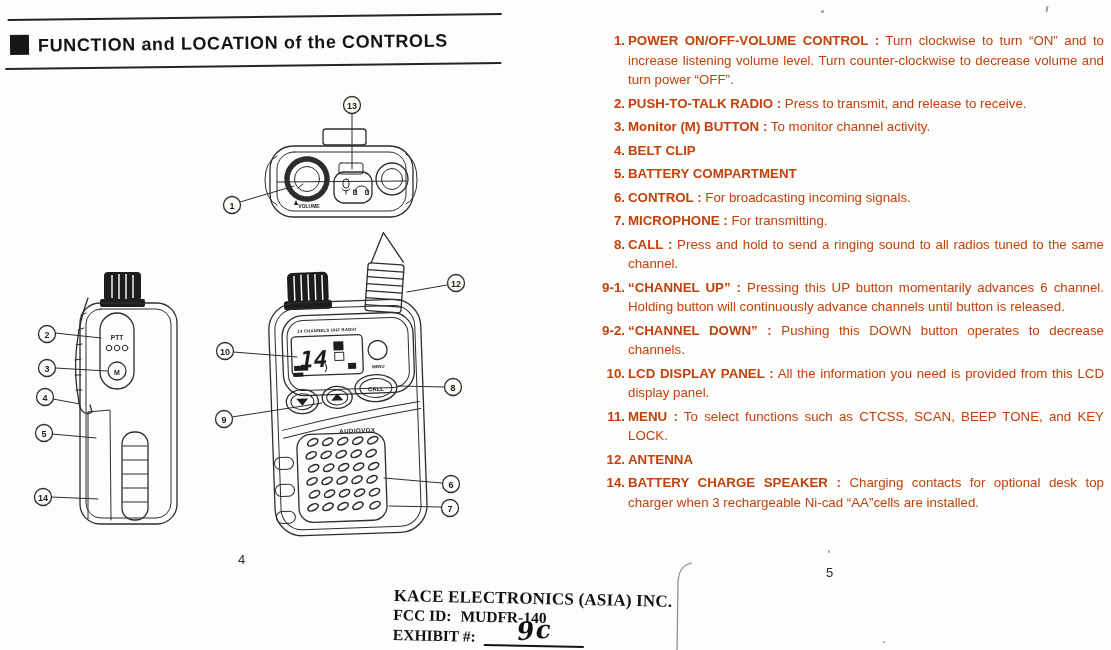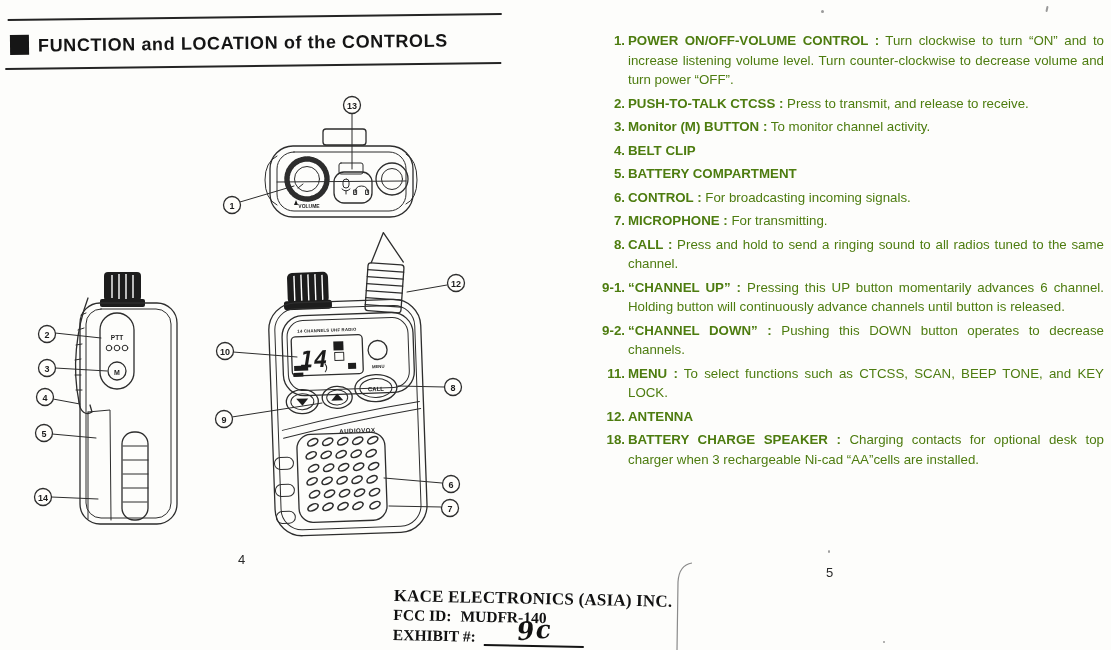--- a/index.html
+++ b/index.html
@@ -13,21 +13,21 @@
     transform:rotate(-0.7deg); transform-origin:left center;}
   .rule{position:absolute; background:#242424; height:2px;}
   .rule.top{left:3px; top:5px; width:494px;}
   .rule.bottom{left:0px; top:54px; width:496px;}
   .title-row{position:absolute; left:5px; top:21px; white-space:nowrap;}
   .title-square{display:inline-block; width:19px; height:20px; background:#161616;
     margin-right:9px; vertical-align:-3px;}
   .page-title{font-size:18px; font-weight:bold; letter-spacing:0.6px; color:#151515;}
   
   .col-right{position:absolute; left:598px; top:31px; width:506px;
-    font-size:13.3px; line-height:19.5px; text-align:justify; color:#4d7c0f;}
+    font-size:13.3px; line-height:19.5px; text-align:justify; color:#c2410c;}
   .item{padding-left:30px; text-indent:-30px; margin-bottom:4px;}
   .item .num{display:inline-block; min-width:27px; text-align:right; text-indent:0;
     font-weight:bold; margin-right:3px; white-space:pre;}
   .item .term{font-weight:bold;}
   
   .diagram{position:absolute; left:0; top:80px;}
   .ln{stroke:#2d2d2d; fill:none; stroke-width:1.3px; stroke-linecap:round; stroke-linejoin:round;}
   .thin{stroke-width:1px;}
   .dark{fill:#1d1d1d; stroke:none;}
   .callout circle{fill:#fffefb; stroke:#2d2d2d; stroke-width:1.3px;}
@@ -325,32 +325,33 @@
       <circle cx="450" cy="508" r="8.5"></circle>
       <text x="450" y="511.5">7</text>
     </g>
   </svg>
 
   <div class="pgnum left">4</div>
   <div class="pgnum right">5</div>
 
   <div class="col-right">
     <div class="item"><span class="num">1.</span><span class="term">POWER ON/OFF-VOLUME CONTROL :</span> <span class="desc">Turn clockwise to turn “ON” and to increase listening volume level. Turn counter-clockwise to decrease volume and turn power “OFF”.</span></div>
-    <div class="item"><span class="num">2.</span><span class="term">PUSH-TO-TALK CTCSS :</span> <span class="desc">Press to transmit, and release to receive.</span></div>
+    <div class="item"><span class="num">2.</span><span class="term">PUSH-TO-TALK RADIO :</span> <span class="desc">Press to transmit, and release to receive.</span></div>
     <div class="item"><span class="num">3.</span><span class="term">Monitor (M) BUTTON :</span> <span class="desc">To monitor channel activity.</span></div>
     <div class="item"><span class="num">4.</span><span class="term">BELT CLIP</span></div>
     <div class="item"><span class="num">5.</span><span class="term">BATTERY COMPARTMENT</span></div>
     <div class="item"><span class="num">6.</span><span class="term">CONTROL :</span> <span class="desc">For broadcasting incoming signals.</span></div>
     <div class="item"><span class="num">7.</span><span class="term">MICROPHONE :</span> <span class="desc">For transmitting.</span></div>
     <div class="item"><span class="num">8.</span><span class="term">CALL :</span> <span class="desc">Press and hold to send a ringing sound to all radios tuned to the same channel.</span></div>
     <div class="item"><span class="num">9-1.</span><span class="term">“CHANNEL UP” :</span> <span class="desc">Pressing this UP button momentarily advances 6 channel. Holding button will continuously advance channels until button is released.</span></div>
     <div class="item"><span class="num">9-2.</span><span class="term">“CHANNEL DOWN” :</span> <span class="desc">Pushing this DOWN button operates to decrease channels.</span></div>
+    <div class="item"><span class="num">10.</span><span class="term">LCD DISPLAY PANEL :</span> <span class="desc">All the information you need is provided from this LCD display panel.</span></div>
     <div class="item"><span class="num">11.</span><span class="term">MENU :</span> <span class="desc">To select functions such as CTCSS, SCAN, BEEP TONE, and KEY LOCK.</span></div>
     <div class="item"><span class="num">12.</span><span class="term">ANTENNA</span></div>
-    <div class="item"><span class="num">18.</span><span class="term">BATTERY CHARGE SPEAKER :</span> <span class="desc">Charging contacts for optional desk top charger when 3 rechargeable Ni-cad “AA”cells are installed.</span></div>
+    <div class="item"><span class="num">14.</span><span class="term">BATTERY CHARGE SPEAKER :</span> <span class="desc">Charging contacts for optional desk top charger when 3 rechargeable Ni-cad “AA”cells are installed.</span></div>
   </div>
 
   <div class="stamp">
     <div class="company">KACE ELECTRONICS (ASIA) INC.</div>
     <div class="fcc">
       <span>FCC ID:</span><span class="val">MUDFR-140</span>
     </div>
     <div class="exh">
       <span>EXHIBIT #:</span><span class="exh-line"><span class="hand">9c</span></span>
     </div>

